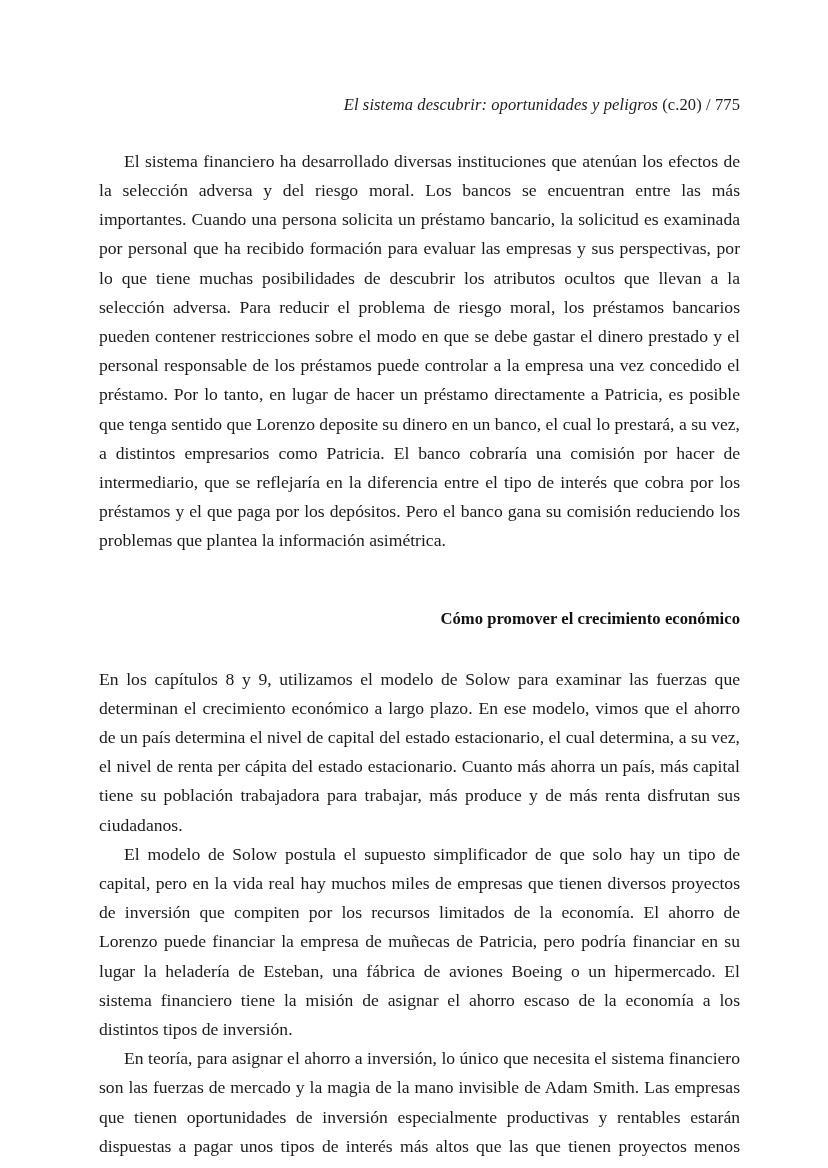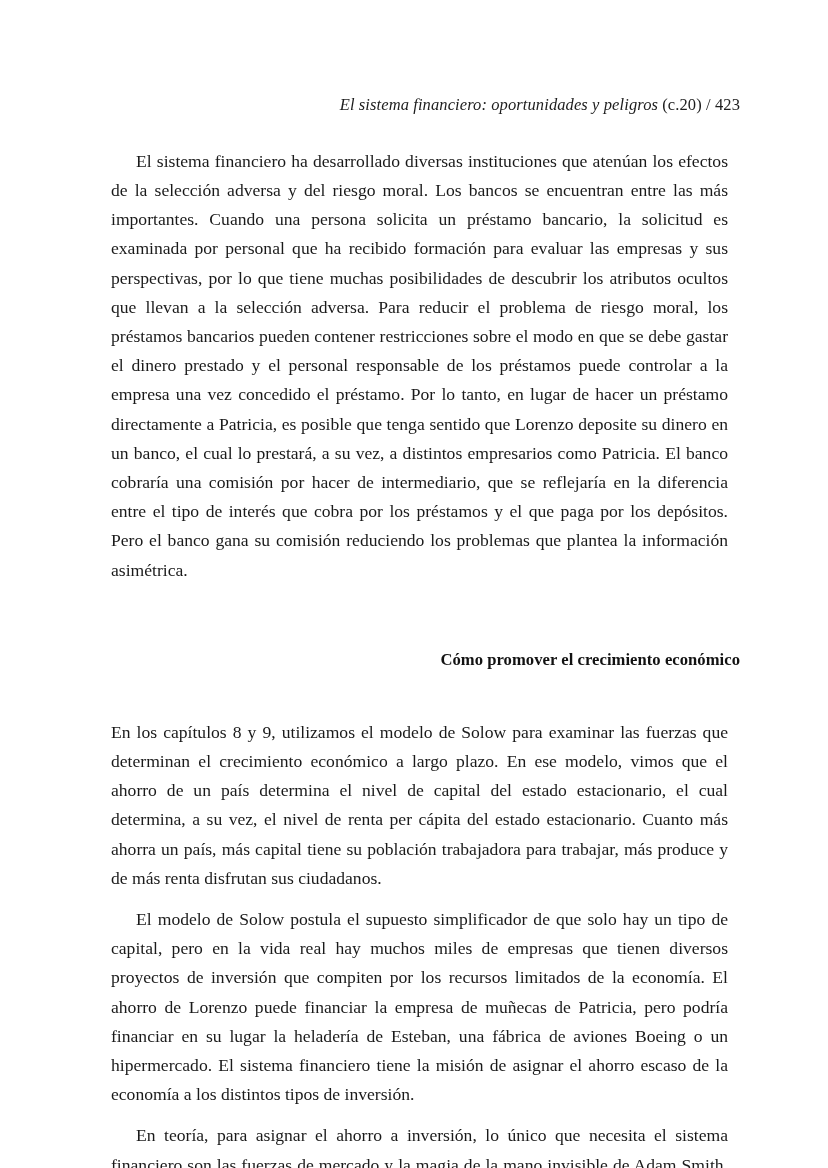--- a/index.html
+++ b/index.html
@@ -33,21 +33,21 @@
     letter-spacing: 0.1px;
     white-space: nowrap;
   }
   .running-head .folio {
     font-style: normal;
   }
   .body-block {
     margin-top: 32px;
   }
   p.para {
-    margin: 12px;
+    margin: 0;
     font-size: 17.6px;
     line-height: 29.2px;
     text-align: justify;
     text-justify: inter-word;
     hyphens: none;
     color: #1a1a1a;
   }
   p.para.indent {
     text-indent: 25px;
   }
@@ -66,21 +66,21 @@
   .gap-before-heading { height: 48px; }
   .gap-after-heading  { height: 32px; }
 </style>
 </head>
 <body>
 
 <div class="page">
   <div class="content">
 
     <div class="running-head">
-      <span class="title">El sistema financiero: oportunidades y peligros </span><span class="folio">(c.20) / 423</span>
+      <span class="title">El sistema descubrir: oportunidades y peligros </span><span class="folio">(c.20) / 775</span>
     </div>
 
     <div class="body-block">
 
       <p class="para indent">El sistema financiero ha desarrollado diversas instituciones que atenúan los efectos de la selección adversa y del riesgo moral. Los bancos se encuentran entre las más importantes. Cuando una persona solicita un préstamo bancario, la solicitud es examinada por personal que ha recibido formación para evaluar las empresas y sus perspectivas, por lo que tiene muchas posibilidades de descubrir los atributos ocultos que llevan a la selección adversa. Para reducir el problema de riesgo moral, los préstamos bancarios pueden contener restricciones sobre el modo en que se debe gastar el dinero prestado y el personal responsable de los préstamos puede controlar a la empresa una vez concedido el préstamo. Por lo tanto, en lugar de hacer un préstamo directamente a Patricia, es posible que tenga sentido que Lorenzo deposite su dinero en un banco, el cual lo prestará, a su vez, a distintos empresarios como Patricia. El banco cobraría una comisión por hacer de intermediario, que se reflejaría en la diferencia entre el tipo de interés que cobra por los préstamos y el que paga por los depósitos. Pero el banco gana su comisión reduciendo los problemas que plantea la información asimétrica.</p>
 
       <div class="gap-before-heading"></div>
 
       <h2 class="section-heading">Cómo promover el crecimiento económico</h2>
 

